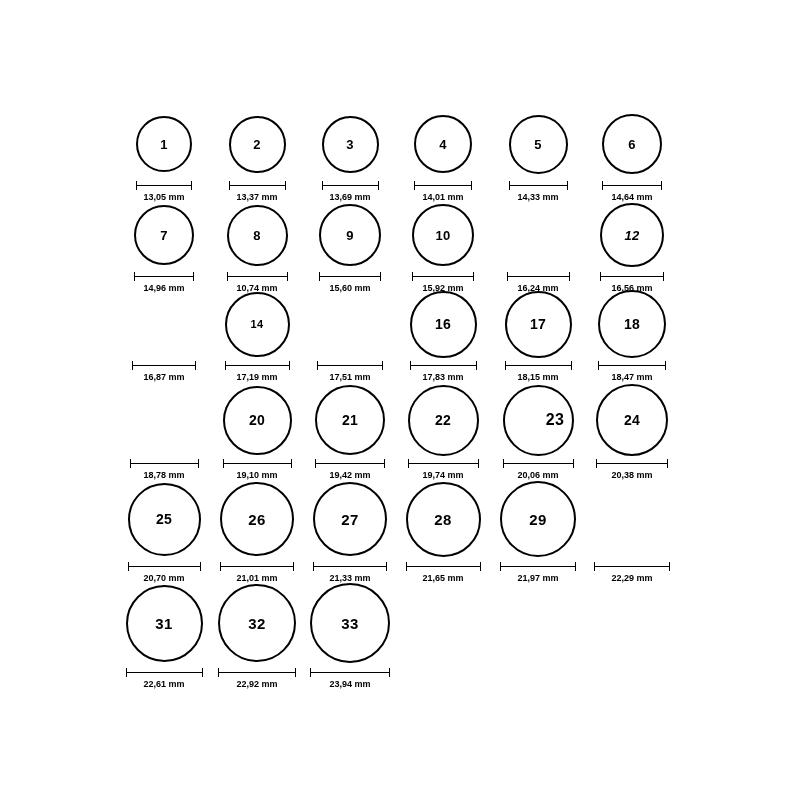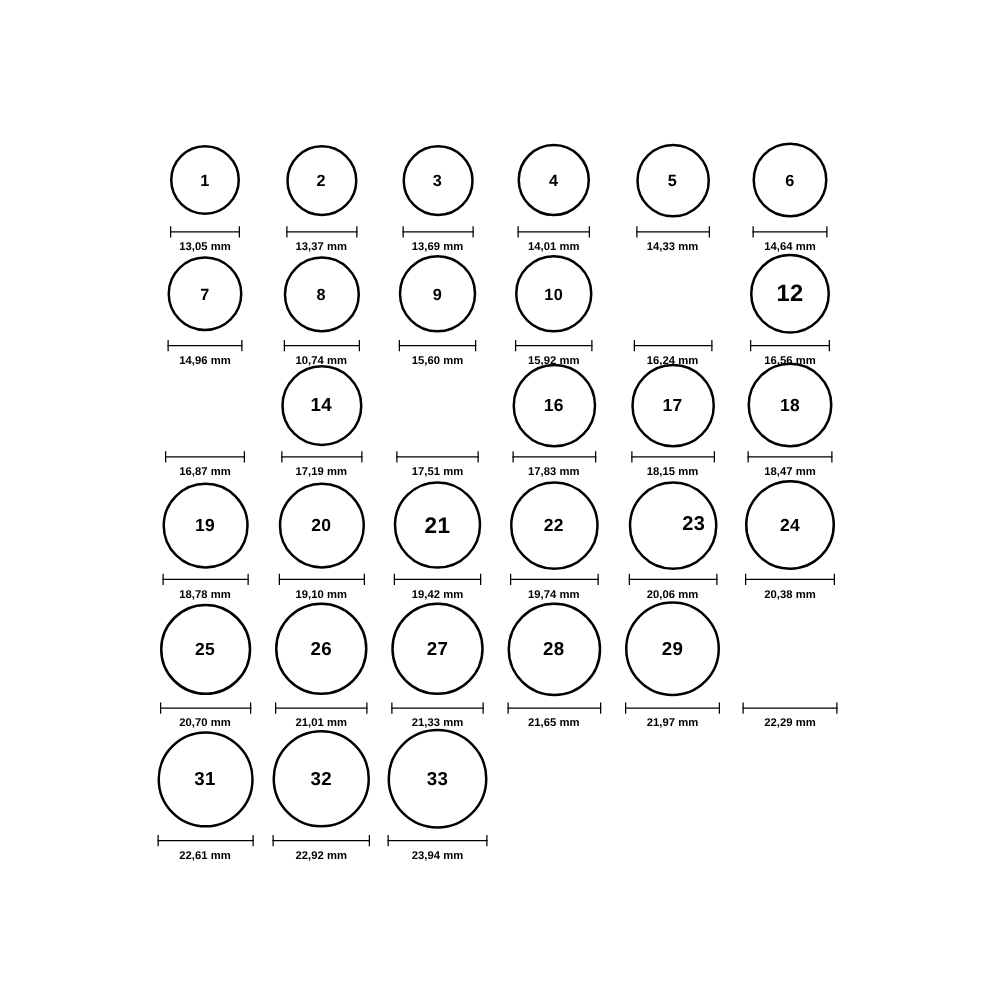--- a/index.html
+++ b/index.html
@@ -213,42 +213,42 @@
     <div class="ring-cell" style="left: 492px; top: 272px; width: 92px;">
       <div class="measure" style="width: 63px;">
         <span class="bar"></span>
         <span class="cap-left"></span>
         <span class="cap-right"></span>
       </div>
       <div class="ring-size-label">16,24 mm</div>
     </div>
     <div class="ring-cell" style="left: 586px; top: 203px; width: 92px;">
       <div class="ring-circle" style="width: 64px; height: 64px;">
-        <span class="ring-number" style="font-size: 19px;">12</span>
+        <span class="ring-number" style="font-size: 13px; font-style: italic;">12</span>
       </div>
     </div>
     <div class="ring-cell" style="left: 586px; top: 272px; width: 92px;">
       <div class="measure" style="width: 64px;">
         <span class="bar"></span>
         <span class="cap-left"></span>
         <span class="cap-right"></span>
       </div>
       <div class="ring-size-label">16,56 mm</div>
     </div>
     <div class="ring-cell" style="left: 118px; top: 361px; width: 92px;">
       <div class="measure" style="width: 64px;">
         <span class="bar"></span>
         <span class="cap-left"></span>
         <span class="cap-right"></span>
       </div>
       <div class="ring-size-label">16,87 mm</div>
     </div>
     <div class="ring-cell" style="left: 211px; top: 291.5px; width: 92px;">
       <div class="ring-circle" style="width: 65px; height: 65px;">
-        <span class="ring-number" style="font-size: 15px;">14</span>
+        <span class="ring-number" style="font-size: 11px;">14</span>
       </div>
     </div>
     <div class="ring-cell" style="left: 211px; top: 361px; width: 92px;">
       <div class="measure" style="width: 65px;">
         <span class="bar"></span>
         <span class="cap-left"></span>
         <span class="cap-right"></span>
       </div>
       <div class="ring-size-label">17,19 mm</div>
     </div>
@@ -292,25 +292,20 @@
       </div>
     </div>
     <div class="ring-cell" style="left: 586px; top: 361px; width: 92px;">
       <div class="measure" style="width: 68px;">
         <span class="bar"></span>
         <span class="cap-left"></span>
         <span class="cap-right"></span>
       </div>
       <div class="ring-size-label">18,47 mm</div>
     </div>
-    <div class="ring-cell" style="left: 118px; top: 385.5px; width: 92px;">
-      <div class="ring-circle" style="width: 69px; height: 69px;">
-        <span class="ring-number" style="font-size: 14px;">19</span>
-      </div>
-    </div>
     <div class="ring-cell" style="left: 118px; top: 459px; width: 92px;">
       <div class="measure" style="width: 69px;">
         <span class="bar"></span>
         <span class="cap-left"></span>
         <span class="cap-right"></span>
       </div>
       <div class="ring-size-label">18,78 mm</div>
     </div>
     <div class="ring-cell" style="left: 211px; top: 385.5px; width: 92px;">
       <div class="ring-circle" style="width: 69px; height: 69px;">
@@ -320,21 +315,21 @@
     <div class="ring-cell" style="left: 211px; top: 459px; width: 92px;">
       <div class="measure" style="width: 69px;">
         <span class="bar"></span>
         <span class="cap-left"></span>
         <span class="cap-right"></span>
       </div>
       <div class="ring-size-label">19,10 mm</div>
     </div>
     <div class="ring-cell" style="left: 304px; top: 385px; width: 92px;">
       <div class="ring-circle" style="width: 70px; height: 70px;">
-        <span class="ring-number" style="font-size: 18px;">21</span>
+        <span class="ring-number" style="font-size: 14px;">21</span>
       </div>
     </div>
     <div class="ring-cell" style="left: 304px; top: 459px; width: 92px;">
       <div class="measure" style="width: 70px;">
         <span class="bar"></span>
         <span class="cap-left"></span>
         <span class="cap-right"></span>
       </div>
       <div class="ring-size-label">19,42 mm</div>
     </div>

